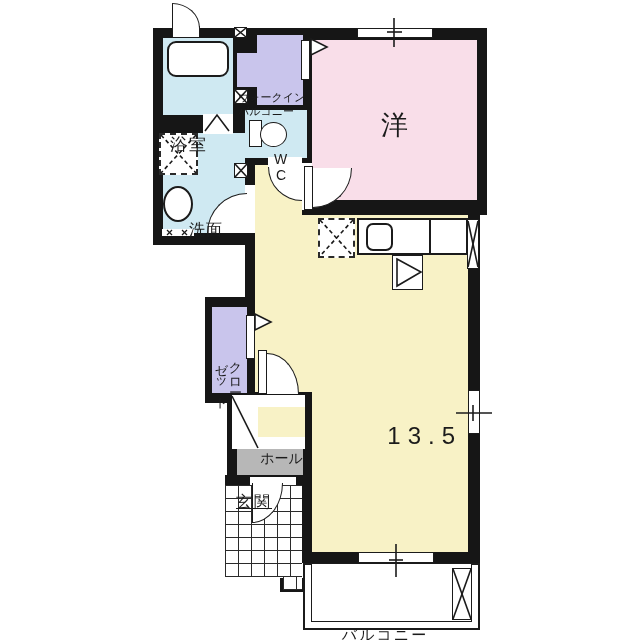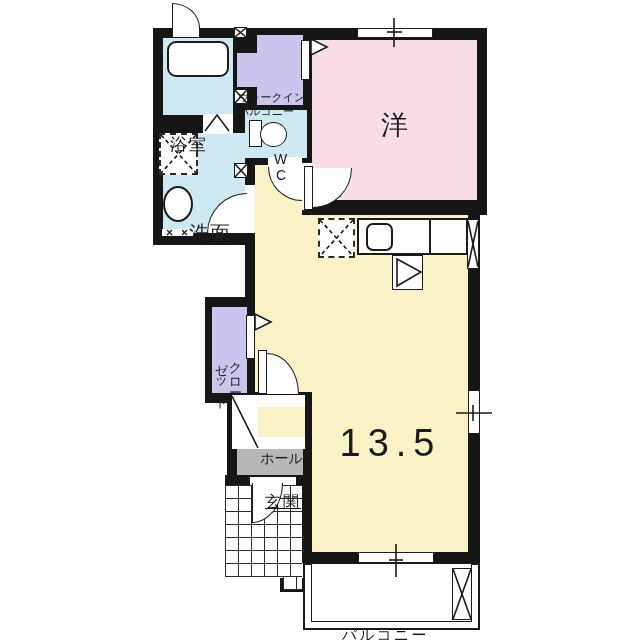--- a/index.html
+++ b/index.html
@@ -161,21 +161,21 @@
           <line x1="473" y1="405" x2="473" y2="421"></line>
         </g>
     </g>
   </svg>
 
   <div class="lbl" style="left:170px;top:92px;font-size:17px;letter-spacing:2px;">浴室</div>
   <div class="lbl" style="left:238px;top:49px;font-size:11px;">ウォークイン</div>
   <div class="lbl" style="left:238px;top:63px;font-size:11px;">バルコニー</div>
   <div class="lbl" style="left:274px;top:110px;font-size:14px;">W</div>
   <div class="lbl" style="left:276px;top:126px;font-size:14px;">C</div>
-  <div class="lbl" style="left:189px;top:179px;font-size:20px;letter-spacing:1px;">洗面</div>
+  <div class="lbl" style="left:189px;top:179px;font-size:16px;letter-spacing:1px;">洗面</div>
   <div class="lbl ctr" style="left:312px;top:66px;width:165px;font-size:27px;">洋</div>
-  <div class="lbl ctr" style="left:312px;top:381px;width:150px;font-size:38px;letter-spacing:7px;text-indent:7px;">13.5</div>
+  <div class="lbl ctr" style="left:312px;top:381px;width:150px;font-size:24px;letter-spacing:7px;text-indent:7px;text-align:right;">13.5</div>
   <div class="lbl vtext" style="left:226px;top:311px;font-size:13px;">クロー</div>
   <div class="lbl vtext" style="left:212px;top:313px;font-size:13px;">ゼット</div>
   <div class="lbl ctr" style="left:258px;top:409px;width:47px;font-size:14px;">ホール</div>
-  <div class="lbl ctr" style="left:250px;top:451px;width:66px;font-size:16px;letter-spacing:2px;text-decoration:underline;">玄関</div>
+  <div class="lbl ctr" style="left:221px;top:451px;width:66px;font-size:16px;letter-spacing:2px;text-decoration:underline;">玄関</div>
   <div class="lbl ctr" style="left:330px;top:585px;width:110px;font-size:15px;letter-spacing:2px;text-decoration:underline;">バルコニー</div>
 </div>
 
 </body></html>

